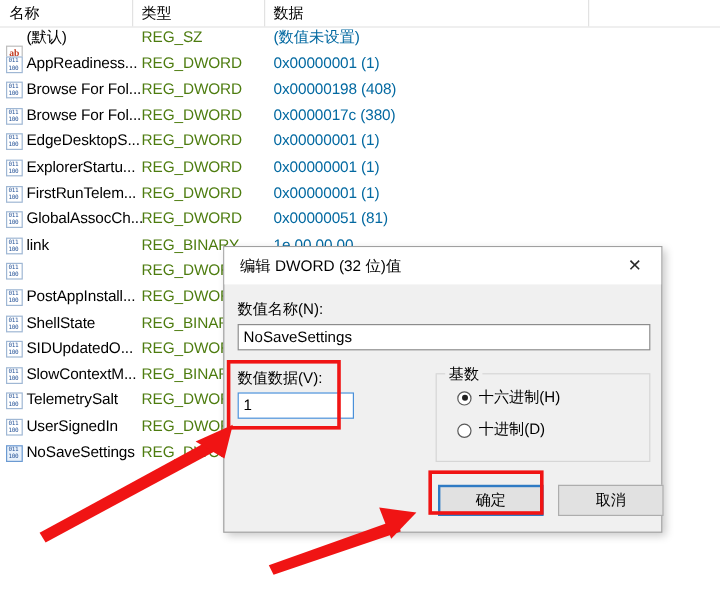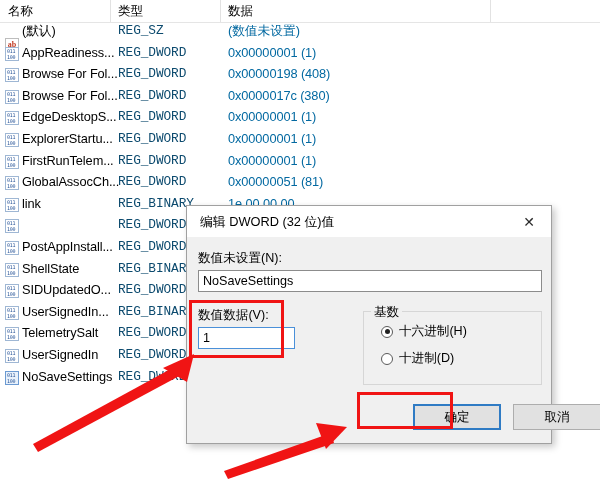--- a/index.html
+++ b/index.html
@@ -47,23 +47,22 @@
     position:absolute;left:5px;top:3px;
     width:14px;height:14px;
   }
   .row .rname{
     position:absolute;left:22px;top:1px;
     font-size:12.8px;color:#000;white-space:nowrap;
     letter-spacing:-0.1px;
   }
   .row .rtype{
     position:absolute;left:118px;top:1px;
-    font-size:12.8px;color:#0c4a6e;white-space:nowrap;
+    font-size:12.8px;color:#4d7c0f;white-space:nowrap;
     letter-spacing:-0.1px;
-    font-family:Liberation Mono, monospace;
   }
   .row .rdata{
     position:absolute;left:228px;top:1px;
     font-size:12.8px;color:#0369a1;white-space:nowrap;
     letter-spacing:-0.1px;
   }
 
   
   .ico-ab{
     box-sizing:border-box;
@@ -175,21 +174,20 @@
   
   .dlg-btn{
     position:absolute;height:26px;width:88px;
     box-sizing:border-box;
     background:#e1e1e1;
     border:1px solid #adadad;
     font-family:Liberation Serif, serif;
     font-size:12.6px;color:#000;
     display:flex;align-items:center;justify-content:center;
     cursor:default;
-    margin-left:48px;
   }
   #btn-ok{left:178px;top:198px;border:2px solid #2f7bc4;background:#e1e1e1;}
   #btn-cancel{left:278px;top:198px;}
 
   
   #annotations{
     position:absolute;left:0;top:0;width:600px;height:504px;
     pointer-events:none;
   }
   .redbox{
@@ -324,21 +322,21 @@
         </span>
         <span class="rname">SIDUpdatedO...</span>
         <span class="rtype">REG_DWORD</span>
         <span class="rdata"></span>
       </div>
       <div class="row">
         <span class="icon ico-bin">
           <i class="t">011</i>
           <i class="b">100</i>
         </span>
-        <span class="rname">UserSignedIn...</span>
+        <span class="rname">SlowContextM...</span>
         <span class="rtype">REG_BINARY</span>
         <span class="rdata"></span>
       </div>
       <div class="row">
         <span class="icon ico-bin">
           <i class="t">011</i>
           <i class="b">100</i>
         </span>
         <span class="rname">TelemetrySalt</span>
         <span class="rtype">REG_DWORD</span>
@@ -365,21 +363,21 @@
     </div>
 </div>
 
 <div id="edit-dialog">
 
   <div id="dlg-titlebar">
     <span id="dlg-title">编辑 DWORD (32 位)值</span>
     <span id="dlg-close">✕</span>
   </div>
 
-  <span class="dlg-label" id="lbl-valuename">数值未设置(N):</span>
+  <span class="dlg-label" id="lbl-valuename">数值名称(N):</span>
   <input id="input-valuename" type="text" value="NoSaveSettings" style="">
 
   <span class="dlg-label" id="lbl-valuedata">数值数据(V):</span>
   <input id="input-valuedata" type="text" value="1" style="">
 
   <div id="base-group"></div>
   <span id="base-legend">基数</span>
 
   <label class="radio-row" id="radio-dec">
     <span class="radio-mark"></span>

